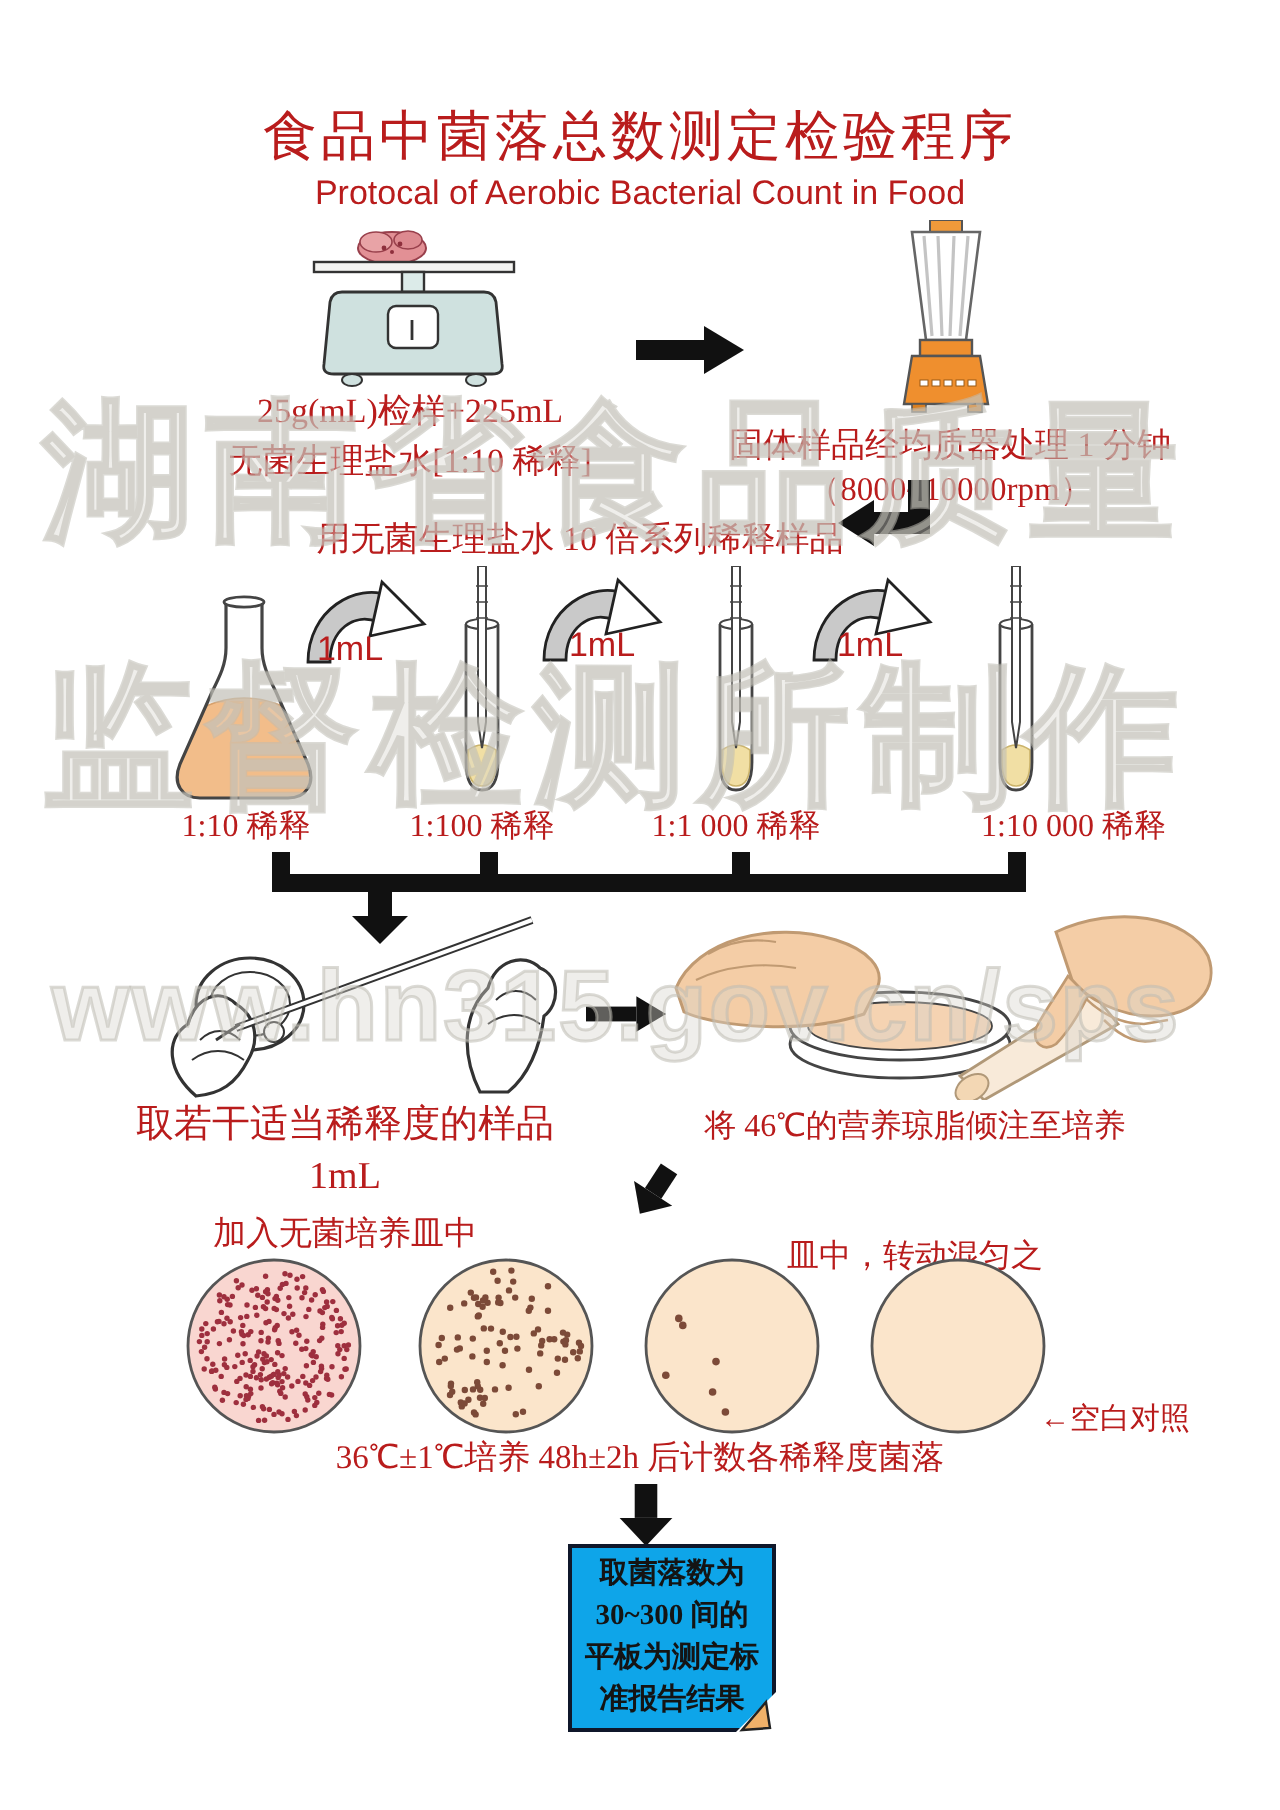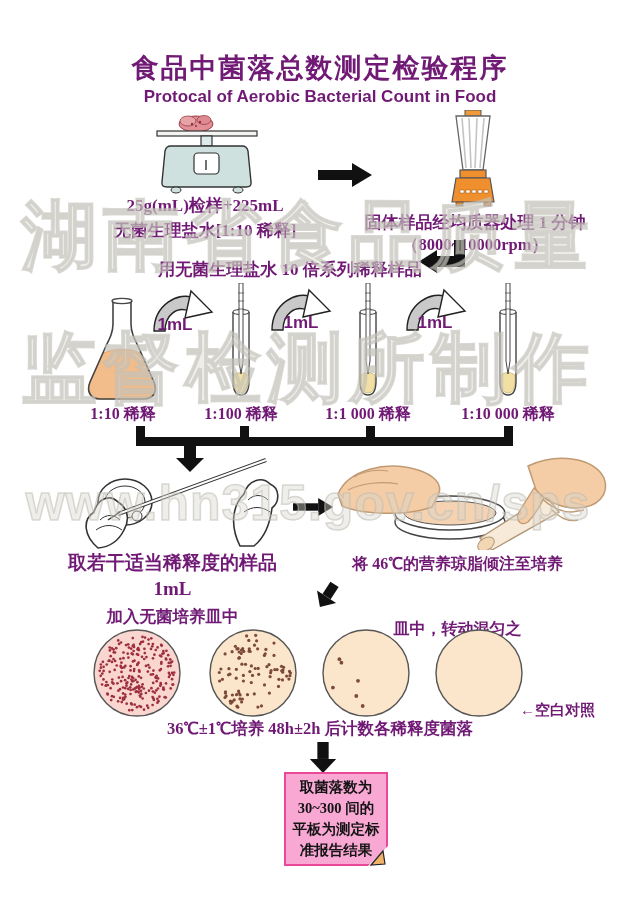--- a/index.html
+++ b/index.html
@@ -1,35 +1,35 @@
 <!DOCTYPE html>
 <html><head>
 <meta charset="utf-8">
 <style>
   html,body{margin:0;padding:0;}
   body{
     width:640px;height:905px;position:relative;background:#ffffff;
     font-family:"Liberation Serif",serif;overflow:hidden;
   }
   .abs{position:absolute;}
-  .txt{font-weight:bold;color:#701a75;text-align:center;line-height:1.38;}
+  .txt{font-weight:normal;color:#b91c1c;text-align:center;line-height:1.38;}
   .sans{font-family:"Liberation Sans",sans-serif;}
   .wm{
     position:absolute;left:0;width:616px;text-align:center;font-weight:bold;
     color:rgba(214,212,204,0.40);-webkit-text-stroke:1.5px rgba(189,187,179,0.55);
     pointer-events:none;z-index:9;white-space:nowrap;
   }
   .wm1{top:186px;font-size:76px;letter-spacing:6px;}
   .wm2{top:318px;font-size:76px;letter-spacing:6px;}
   .wm3{top:474px;font-size:50px;font-family:"Liberation Sans",sans-serif;letter-spacing:1px;}
   .stub{position:absolute;width:9px;height:13px;background:#111;}
   .bar{position:absolute;background:#111;}
   .notebox{
     position:absolute;left:284px;top:772px;width:100px;height:90px;
-    background:#f9a8d4;border:2px solid #ec4899;text-align:center;
+    background:#0ea5e9;border:2px solid #0f172a;text-align:center;
   }
   .notebox .line{font-weight:bold;font-size:14.5px;line-height:21px;color:#141414;}
   svg{display:block;}
 </style>
 </head>
 <body>
 
 <div class="wm wm1">湖南省食品质量</div>
 <div class="wm wm2">监督检测所制作</div>
 <div class="wm wm3">www.hn315.gov.cn/sps</div>
@@ -134,21 +134,21 @@
 
 <svg class="abs" style="left:403px;top:286px;" width="64" height="48" viewBox="0 0 64 48">
   <path d="M4,44 C4,18 28,4 45,11 L39,24 C27,19 15,28 15,44 Z" fill="#c9c9c9" stroke="#222" stroke-width="1.4"></path>
   <polygon points="41,4 62,25 35,31" fill="#fff" stroke="#222" stroke-width="1.4"></polygon>
 </svg>
 <div class="abs txt sans" style="left:400px;top:311px;width:70px;font-size:17px;">1mL</div>
 
 <div class="abs txt" style="left:58px;top:403px;width:130px;font-size:16px;">1:10 稀释</div>
 <div class="abs txt" style="left:176px;top:403px;width:130px;font-size:16px;">1:100 稀释</div>
 <div class="abs txt" style="left:298px;top:403px;width:140px;font-size:16px;">1:1 000 稀释</div>
-<div class="abs txt" style="left:433px;top:403px;width:150px;font-size:16px;">1:10 000 稀释</div>
+<div class="abs txt" style="left:433px;top:403px;width:150px;font-size:16px;text-align:right;">1:10 000 稀释</div>
 
 <div class="stub" style="left:136px;top:426px;"></div>
 <div class="stub" style="left:240px;top:426px;"></div>
 <div class="stub" style="left:366px;top:426px;"></div>
 <div class="stub" style="left:504px;top:426px;"></div>
 <div class="bar" style="left:136px;top:437px;width:377px;height:9px;"></div>
 <svg class="abs" style="left:176px;top:446px;" width="28" height="26" viewBox="0 0 28 26">
   <rect x="8" y="0" width="12" height="12" fill="#111"></rect>
   <polygon points="0,12 28,12 14,26" fill="#111"></polygon>
 </svg>

